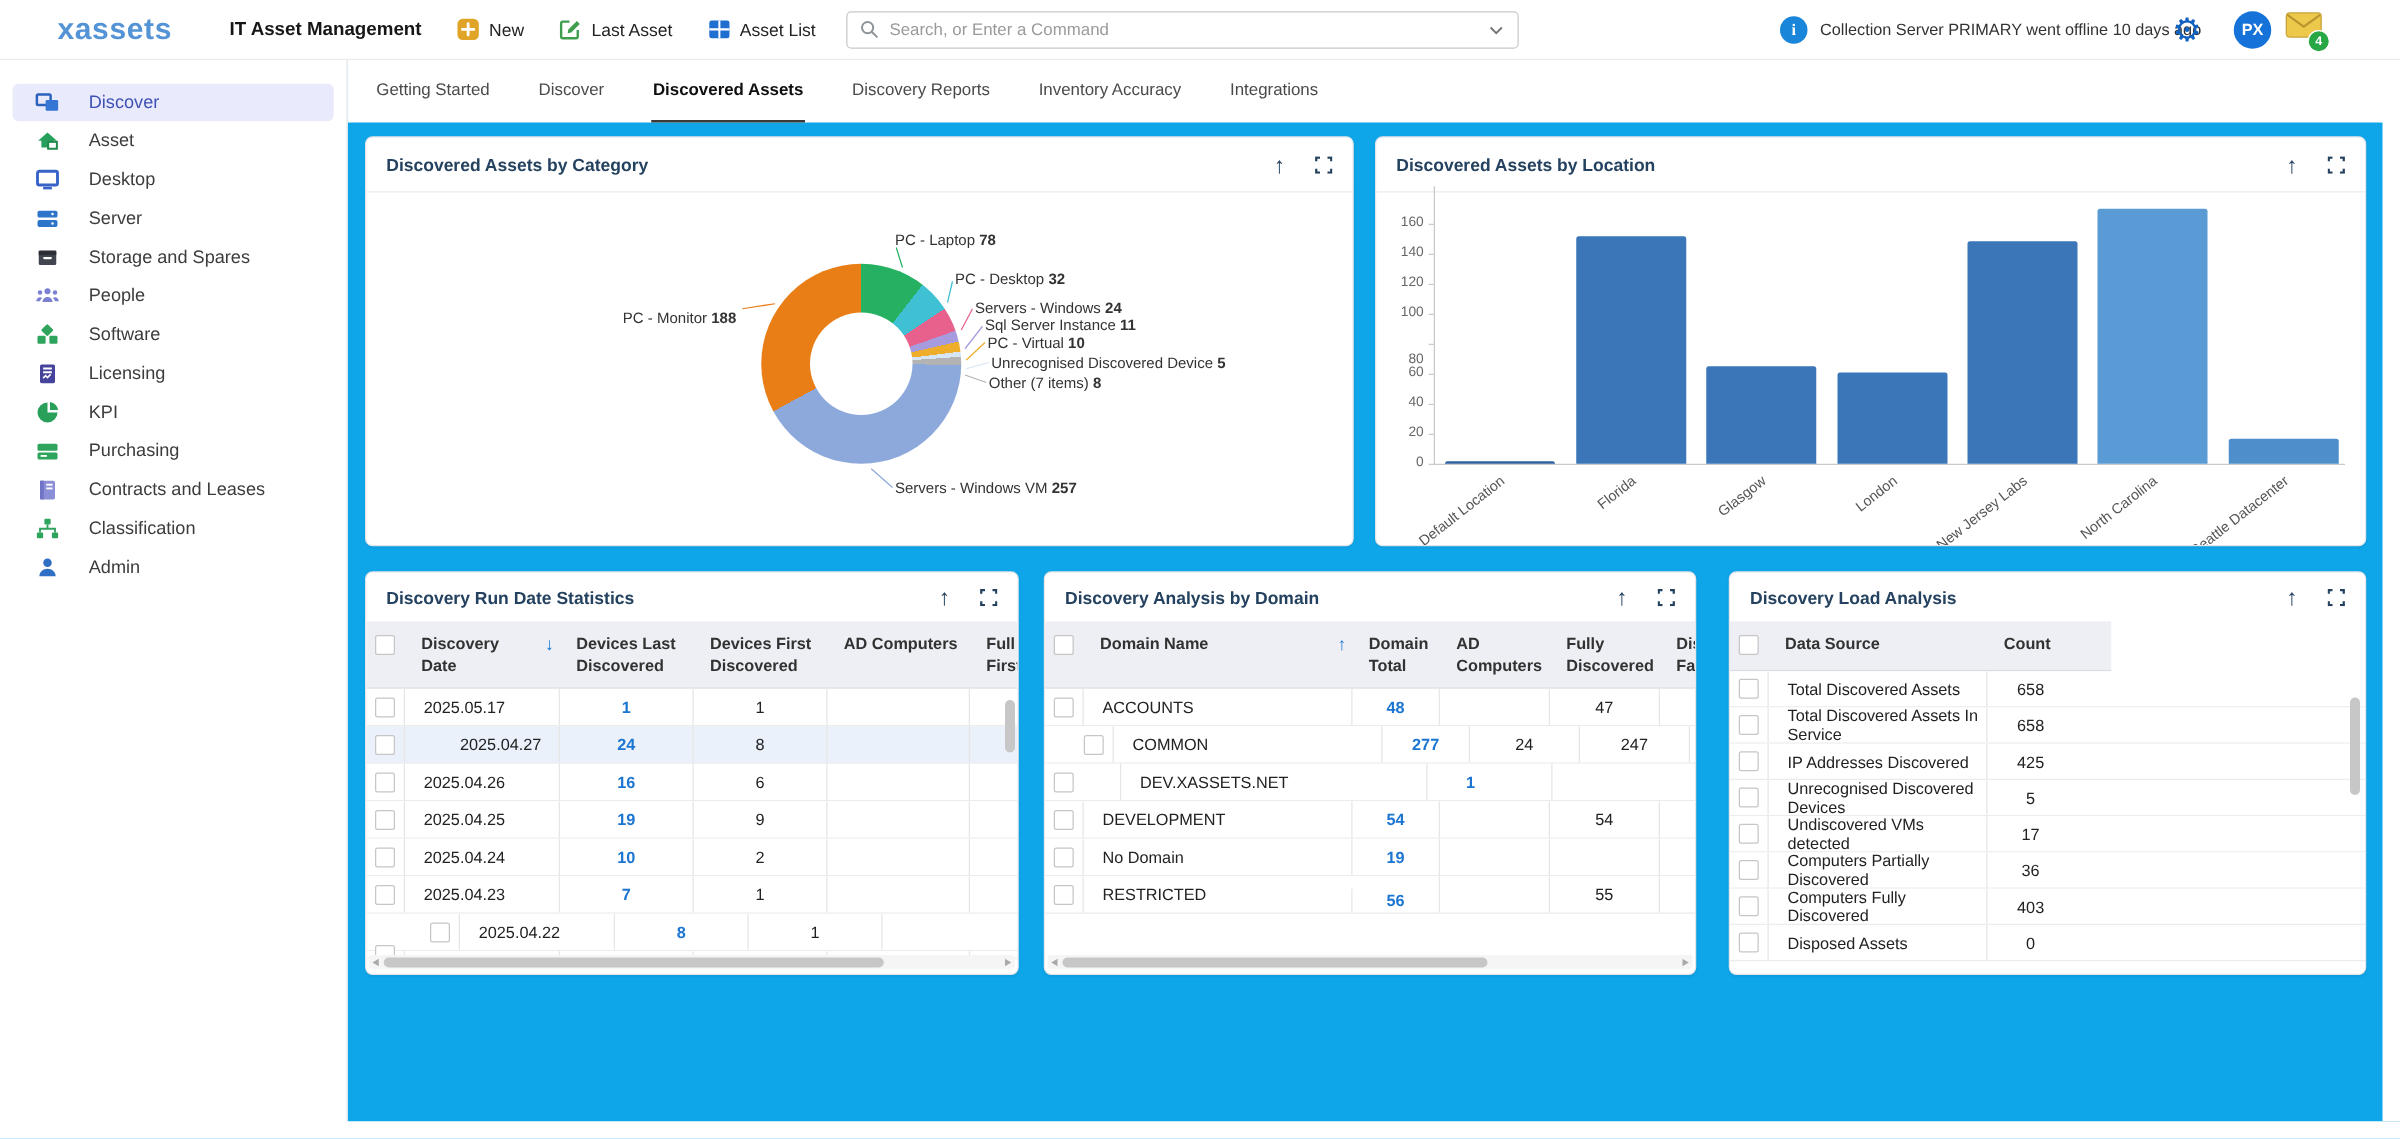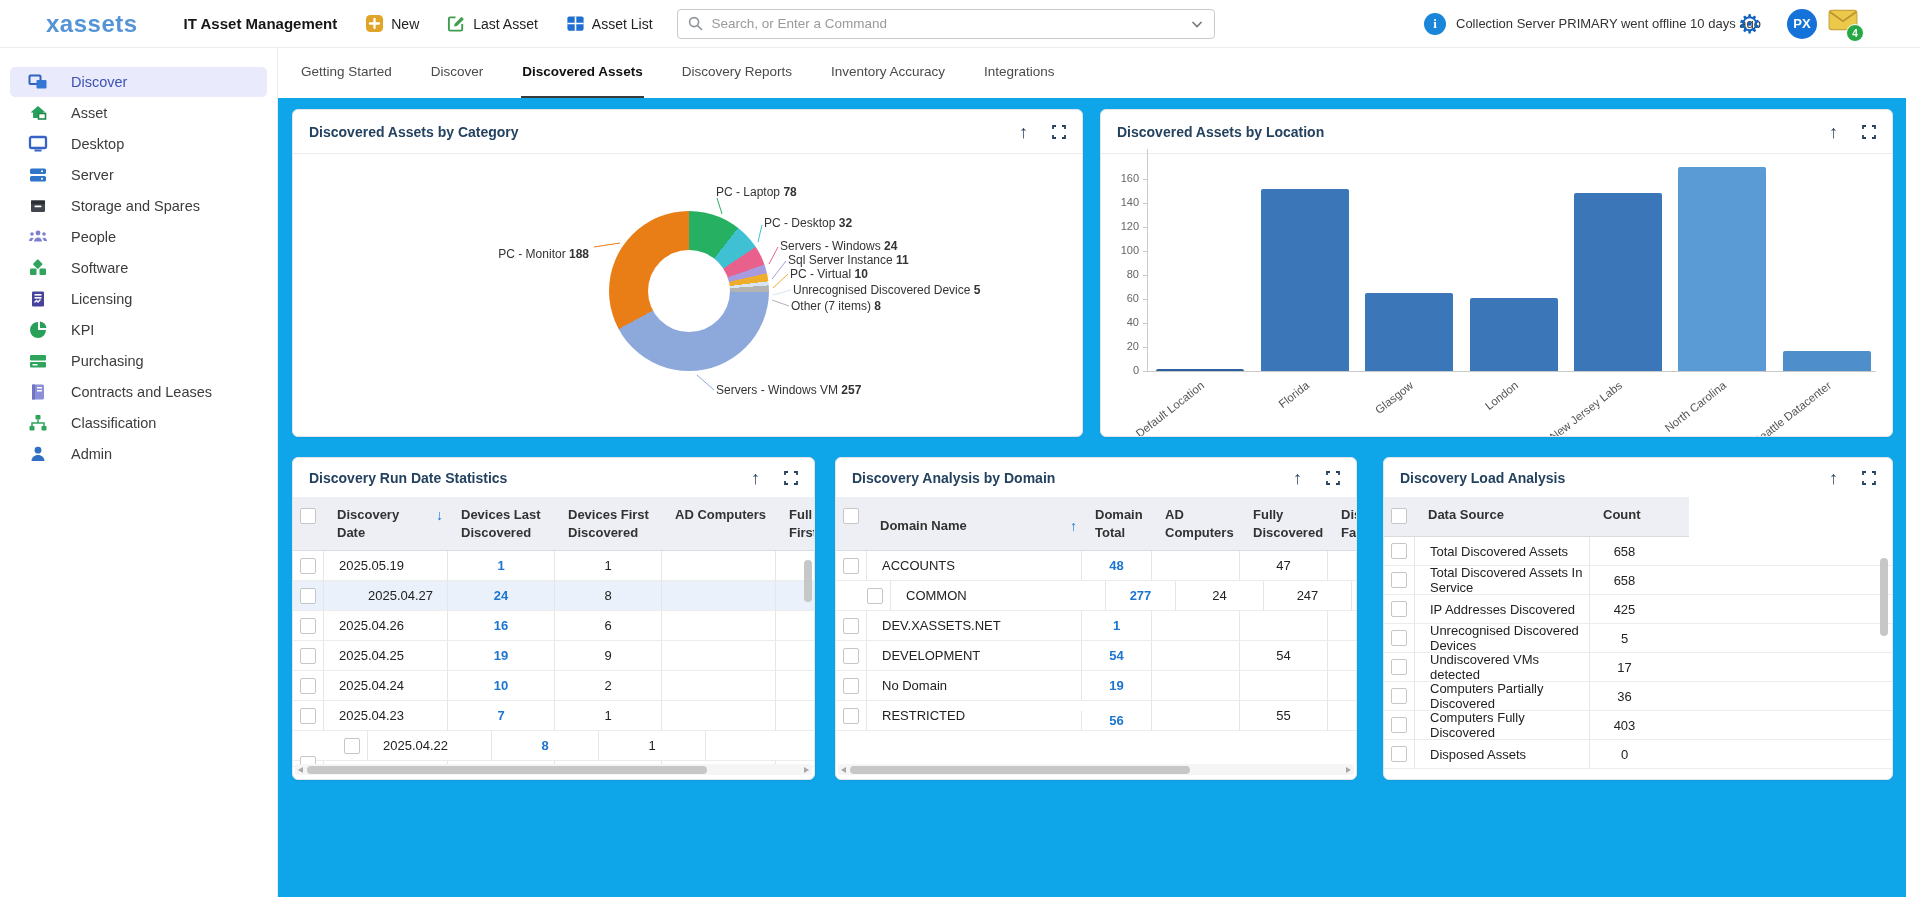--- a/index.html
+++ b/index.html
@@ -341,21 +341,21 @@
       </div>
       <div id="bar-yaxis">
           <div class="ylab" style="top: 254px;">0</div>
           <div class="ytick" style="top: 261px;"></div>
           <div class="ylab" style="top: 230px;">20</div>
           <div class="ytick" style="top: 237px;"></div>
           <div class="ylab" style="top: 206px;">40</div>
           <div class="ytick" style="top: 213px;"></div>
           <div class="ylab" style="top: 182px;">60</div>
           <div class="ytick" style="top: 189px;"></div>
-          <div class="ylab" style="top: 158px;">80</div>
+          <div class="ylab" style="top: 171px;">80</div>
           <div class="ytick" style="top: 165px;"></div>
           <div class="ylab" style="top: 134px;">100</div>
           <div class="ytick" style="top: 141px;"></div>
           <div class="ylab" style="top: 110px;">120</div>
           <div class="ytick" style="top: 117px;"></div>
           <div class="ylab" style="top: 86px;">140</div>
           <div class="ytick" style="top: 93px;"></div>
           <div class="ylab" style="top: 62px;">160</div>
           <div class="ytick" style="top: 69px;"></div>
         </div>
@@ -410,21 +410,21 @@
               <span>AD Computers</span>
             </div>
             <div class="th" style="width: 90px;">
               <span>Full Comp First Disc</span>
             </div>
           </div>
           <div class="trow tr" style="height: 30px;">
             <div class="cbc">
               <div class="cb"></div>
             </div>
-            <div class="td left" style="width: 124px;">2025.05.19</div>
+            <div class="td left" style="width: 124px;">2025.05.17</div>
             <div class="td" style="width: 107px;">
               <a href="#">1</a>
             </div>
             <div class="td" style="width: 107px;">1</div>
             <div class="td" style="width: 114px;"></div>
             <div class="td" style="width: 90px;"></div>
           </div>
           <div class="trow tr hilite" style="height: 30px;">
             <div class="cbc">
               <div class="cb"></div>
@@ -526,21 +526,21 @@
                 <path d="M1 4V1h3M10 1h3v3M13 10v3h-3M4 13H1v-3"></path>
               </svg>
             </span>
         </span>
       </div>
       <div class="twrap" id="tbl-dom">
           <div class="trow thead" style="min-height: 54px;">
             <div class="cbc">
               <div class="cb"></div>
             </div>
-            <div class="th" style="width: 215px; align-items: center;">
+            <div class="th" style="width: 215px;">
               <span>Domain Name</span>
               <span class="sort" style="margin-left: auto;">↑</span>
             </div>
             <div class="th" style="width: 70px;">
               <span>Domain Total</span>
             </div>
             <div class="th" style="width: 88px;">
               <span>AD Computers</span>
             </div>
             <div class="th" style="width: 88px;">
@@ -567,21 +567,21 @@
               <div class="cb"></div>
             </div>
             <div class="td left" style="width: 215px;">COMMON</div>
             <div class="td" style="width: 70px;">
               <a href="#">277</a>
             </div>
             <div class="td" style="width: 88px;">24</div>
             <div class="td" style="width: 88px;">247</div>
             <div class="td" style="width: 44px;"></div>
           </div>
-          <div class="trow tr" style="height: 30px;">
+          <div class="trow tr" style="height: 30px; gap: 30px;">
             <div class="cbc">
               <div class="cb"></div>
             </div>
             <div class="td left" style="width: 215px;">DEV.XASSETS.NET</div>
             <div class="td" style="width: 70px;">
               <a href="#">1</a>
             </div>
             <div class="td" style="width: 88px;"></div>
             <div class="td" style="width: 88px;"></div>
             <div class="td" style="width: 44px;"></div>

